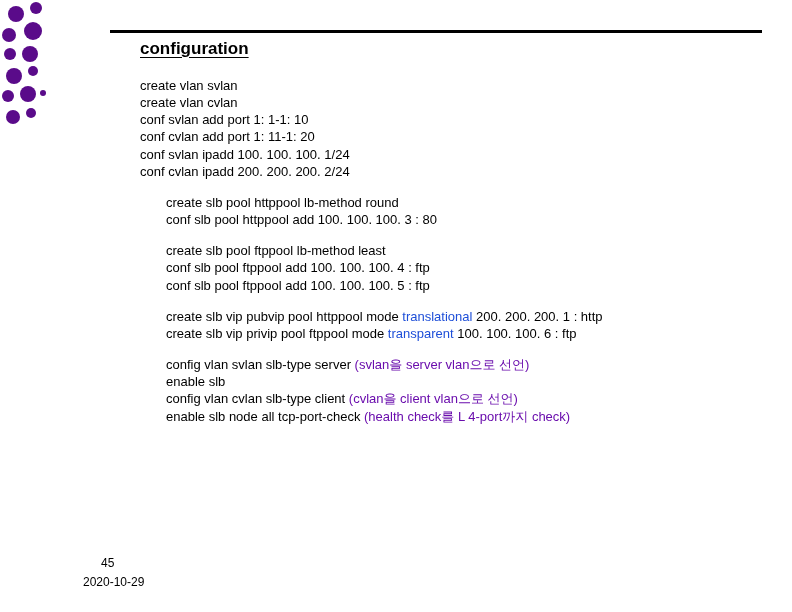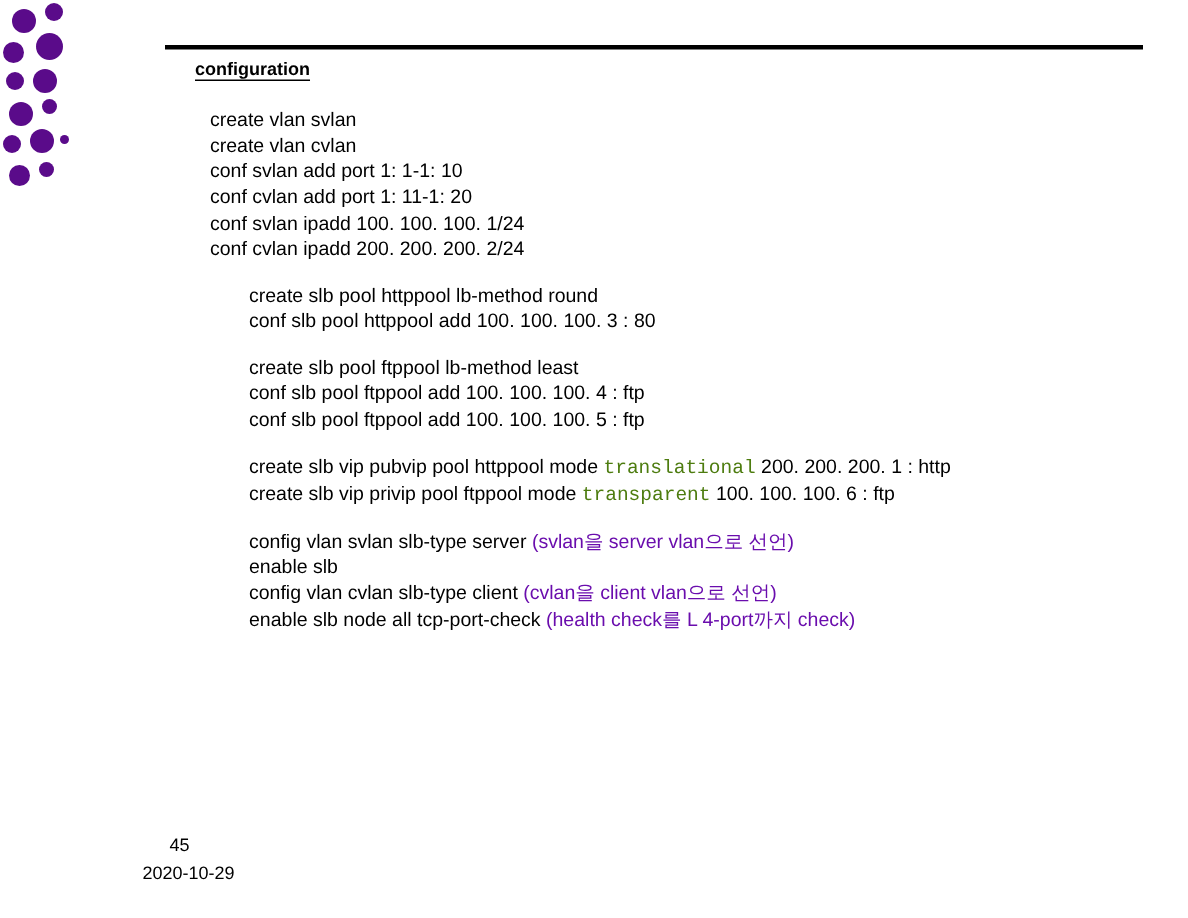--- a/index.html
+++ b/index.html
@@ -40,40 +40,41 @@
     margin-left: -60px;
     margin-bottom: 4px;
   }
   .hr1 {
     border: none;
     border-top: 3px solid #000;
     margin-left: -20px;
     margin-right: -10px;
   }
   .subtitle {
-    font-size: 12px;
+    font-size: 17px;
     font-weight: bold;
     color: #000;
     margin-top: 6px;
     text-decoration: underline;
     text-underline-offset: 3px;
+    margin-left: 10px;
   }
   .block {
     margin-top: 18px;
     margin-left: 10px;
     font-size: 13px;
     line-height: 1.32;
     color: #000;
   }
   .block + .block { margin-top: 14px; margin-left: 36px; }
   .purple { color: #6a0dad; }
-  .red { color: #4d7c0f; font-family: Liberation Mono, monospace; }
+  .red { color: #1d4ed8; }
   .footer {
     position: absolute;
-    left: 95px;
+    left: 83px;
     bottom: 20px;
     font-size: 12px;
     color: #000;
     line-height: 1.6;
   }
   .footer .num { margin-left: 18px; }
 </style>
 </head>
 <body>
 

